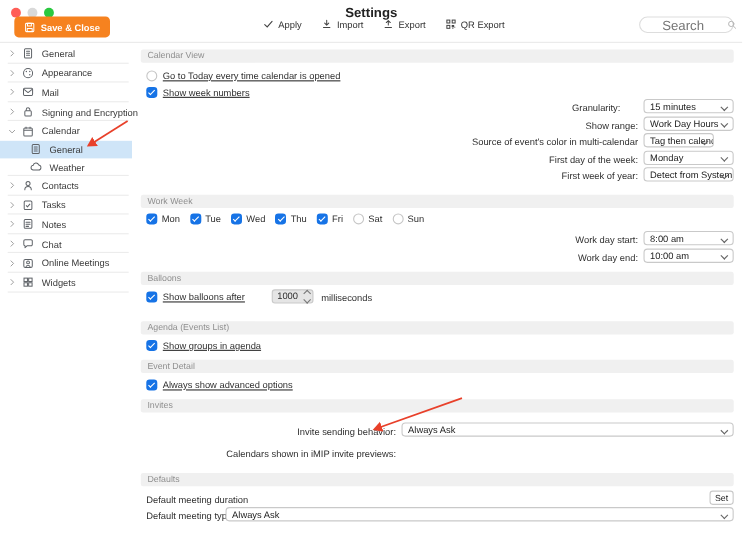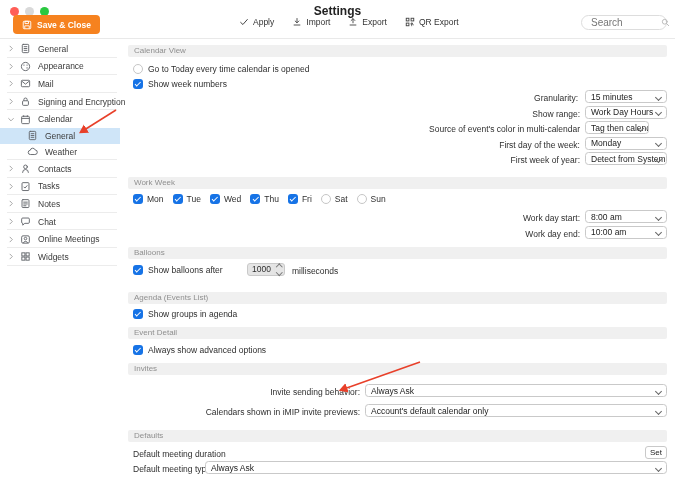--- a/index.html
+++ b/index.html
@@ -15,40 +15,40 @@
   .savebtn{position:absolute;left:13px;top:15px;height:19px;padding:0 9px;
            background:#f6821f;border:none;border-radius:4px;color:#fff;
            font-weight:bold;font-size:8.5px;display:flex;align-items:center;gap:5px;
            font-family:"Liberation Sans",sans-serif;}
   .toolbar{position:absolute;left:239px;top:17px;display:flex;gap:18px;align-items:center;
            font-size:8.5px;color:#333;}
   .tbtn{display:flex;gap:4px;align-items:center;background:none;border:none;
         font-size:8.5px;color:#333;font-family:"Liberation Sans",sans-serif;padding:0;}
   .search{position:absolute;right:8px;top:15px;width:86px;height:15px;border:1px solid #ddd;
           border-radius:8px;display:flex;align-items:center;box-sizing:border-box;background:#fff;}
-  .search input{flex:1;border:none;outline:none;background:none;font-size:10px;color:#444;
-          padding:0 10px 0 9px;width:60px;font-family:"Liberation Sans",sans-serif;}
+  .search input{flex:1;border:none;outline:none;background:none;font-size:12px;color:#444;
+          padding:0 10px 0 9px;width:60px;font-family:"Liberation Sans",sans-serif;text-align:center;}
   .hdr-divider{position:absolute;top:38px;left:0;right:0;height:1px;background:#e9e9e9;}
 
   
   .sidebar{position:absolute;left:0;top:40px;width:120px;}
   .srow{display:flex;align-items:center;height:17.6px;padding-left:7px;position:relative;
         font-size:8.5px;color:#3a3a3a;}
   .srow .chev{width:8px;margin-right:5px;flex:0 0 auto;}
   .srow .sic{margin-right:7px;flex:0 0 auto;}
   .srow .slbl{white-space:nowrap;}
   .srow.hr::after{content:'';position:absolute;left:7px;right:3px;bottom:0;height:1px;background:#ececec;}
   .srow.sub{height:16px;padding-left:27px;}
   .srow.sub .sic{margin-right:7px;}
   .srow.sub.sel{background:#cfe5f8;}
 
   
   .secbar{position:absolute;left:128px;width:539px;height:12px;background:#f0f0f0;border-radius:2px;
           font-size:8px;line-height:12px;color:#8f8f8f;padding-left:6px;box-sizing:border-box;}
-  .cbrow{position:absolute;display:flex;align-items:center;gap:5px;font-size:8.5px;color:#2f2f2f;height:12px;}
+  .cbrow{position:absolute;display:flex;align-items:center;gap:5px;font-size:8.5px;color:#2f2f2f;height:12px;text-decoration:underline;}
   .cb{width:10px;height:10px;box-sizing:border-box;flex:0 0 auto;}
   .cb.unchecked{border:1px solid #c6c6c6;border-radius:50%;background:#fff;}
   .cb.checked{background:#1673e6;border-radius:3px;position:relative;}
   .cb.checked::after{content:'';position:absolute;left:2.4px;top:2.6px;width:4.6px;height:2.4px;
        border-left:1.4px solid #fff;border-bottom:1.4px solid #fff;transform:rotate(-45deg);}
   .rlabel{position:absolute;text-align:right;font-size:8.5px;color:#2f2f2f;}
   .llabel{position:absolute;font-size:8.5px;color:#2f2f2f;}
   .dd{position:absolute;height:13px;background:#fff;border:1px solid #c9c9c9;border-radius:3.5px;
       display:flex;align-items:center;padding:0 14px 0 5px;box-sizing:border-box;
       font-size:8.5px;color:#222;white-space:nowrap;overflow:hidden;}
@@ -338,21 +338,21 @@
 
   <label class="cbrow" style="left:133px;top:63px">
     <span class="cb unchecked"></span>
     <span>Go to Today every time calendar is opened</span>
   </label>
   <label class="cbrow" style="left:133px;top:78px">
     <span class="cb checked"></span>
     <span>Show week numbers</span>
   </label>
 
-  <div class="rlabel" style="left:126px;width:452px;top:93px">Granularity:</div>
+  <div class="rlabel" style="left:112px;width:452px;top:93px">Granularity:</div>
   <div class="dd" style="left:585px;top:90px;width:82px">
     <span>15 minutes</span>
       <span class="chev-sm"></span>
   </div>
 
   <div class="rlabel" style="left:128px;width:452px;top:108.5px">Show range:</div>
   <div class="dd" style="left:585px;top:105.5px;width:82px">
     <span>Work Day Hours</span>
       <span class="chev-sm"></span>
   </div>
@@ -448,24 +448,20 @@
 
   <div class="secbar" style="top:363px">Invites</div>
 
   <div class="rlabel" style="left:128px;width:232px;top:387px">Invite sending behavior:</div>
   <div class="dd" style="left:365px;top:384px;width:302px">
     <span>Always Ask</span>
       <span class="chev-sm"></span>
   </div>
 
   <div class="rlabel" style="left:128px;width:232px;top:407px">Calendars shown in iMIP invite previews:</div>
-  <div class="dd" style="left:365px;top:404px;width:302px">
-    <span>Account's default calendar only</span>
-      <span class="chev-sm"></span>
-  </div>
 
   <div class="secbar" style="top:430px">Defaults</div>
 
   <div class="llabel" style="left:133px;top:449px">Default meeting duration</div>
   <button class="setbtn">Set</button>
 
   <div class="llabel" style="left:133px;top:464px">Default meeting type</div>
   <div class="dd" style="left:205px;top:461px;width:462px">
     <span>Always Ask</span>
       <span class="chev-sm"></span>

